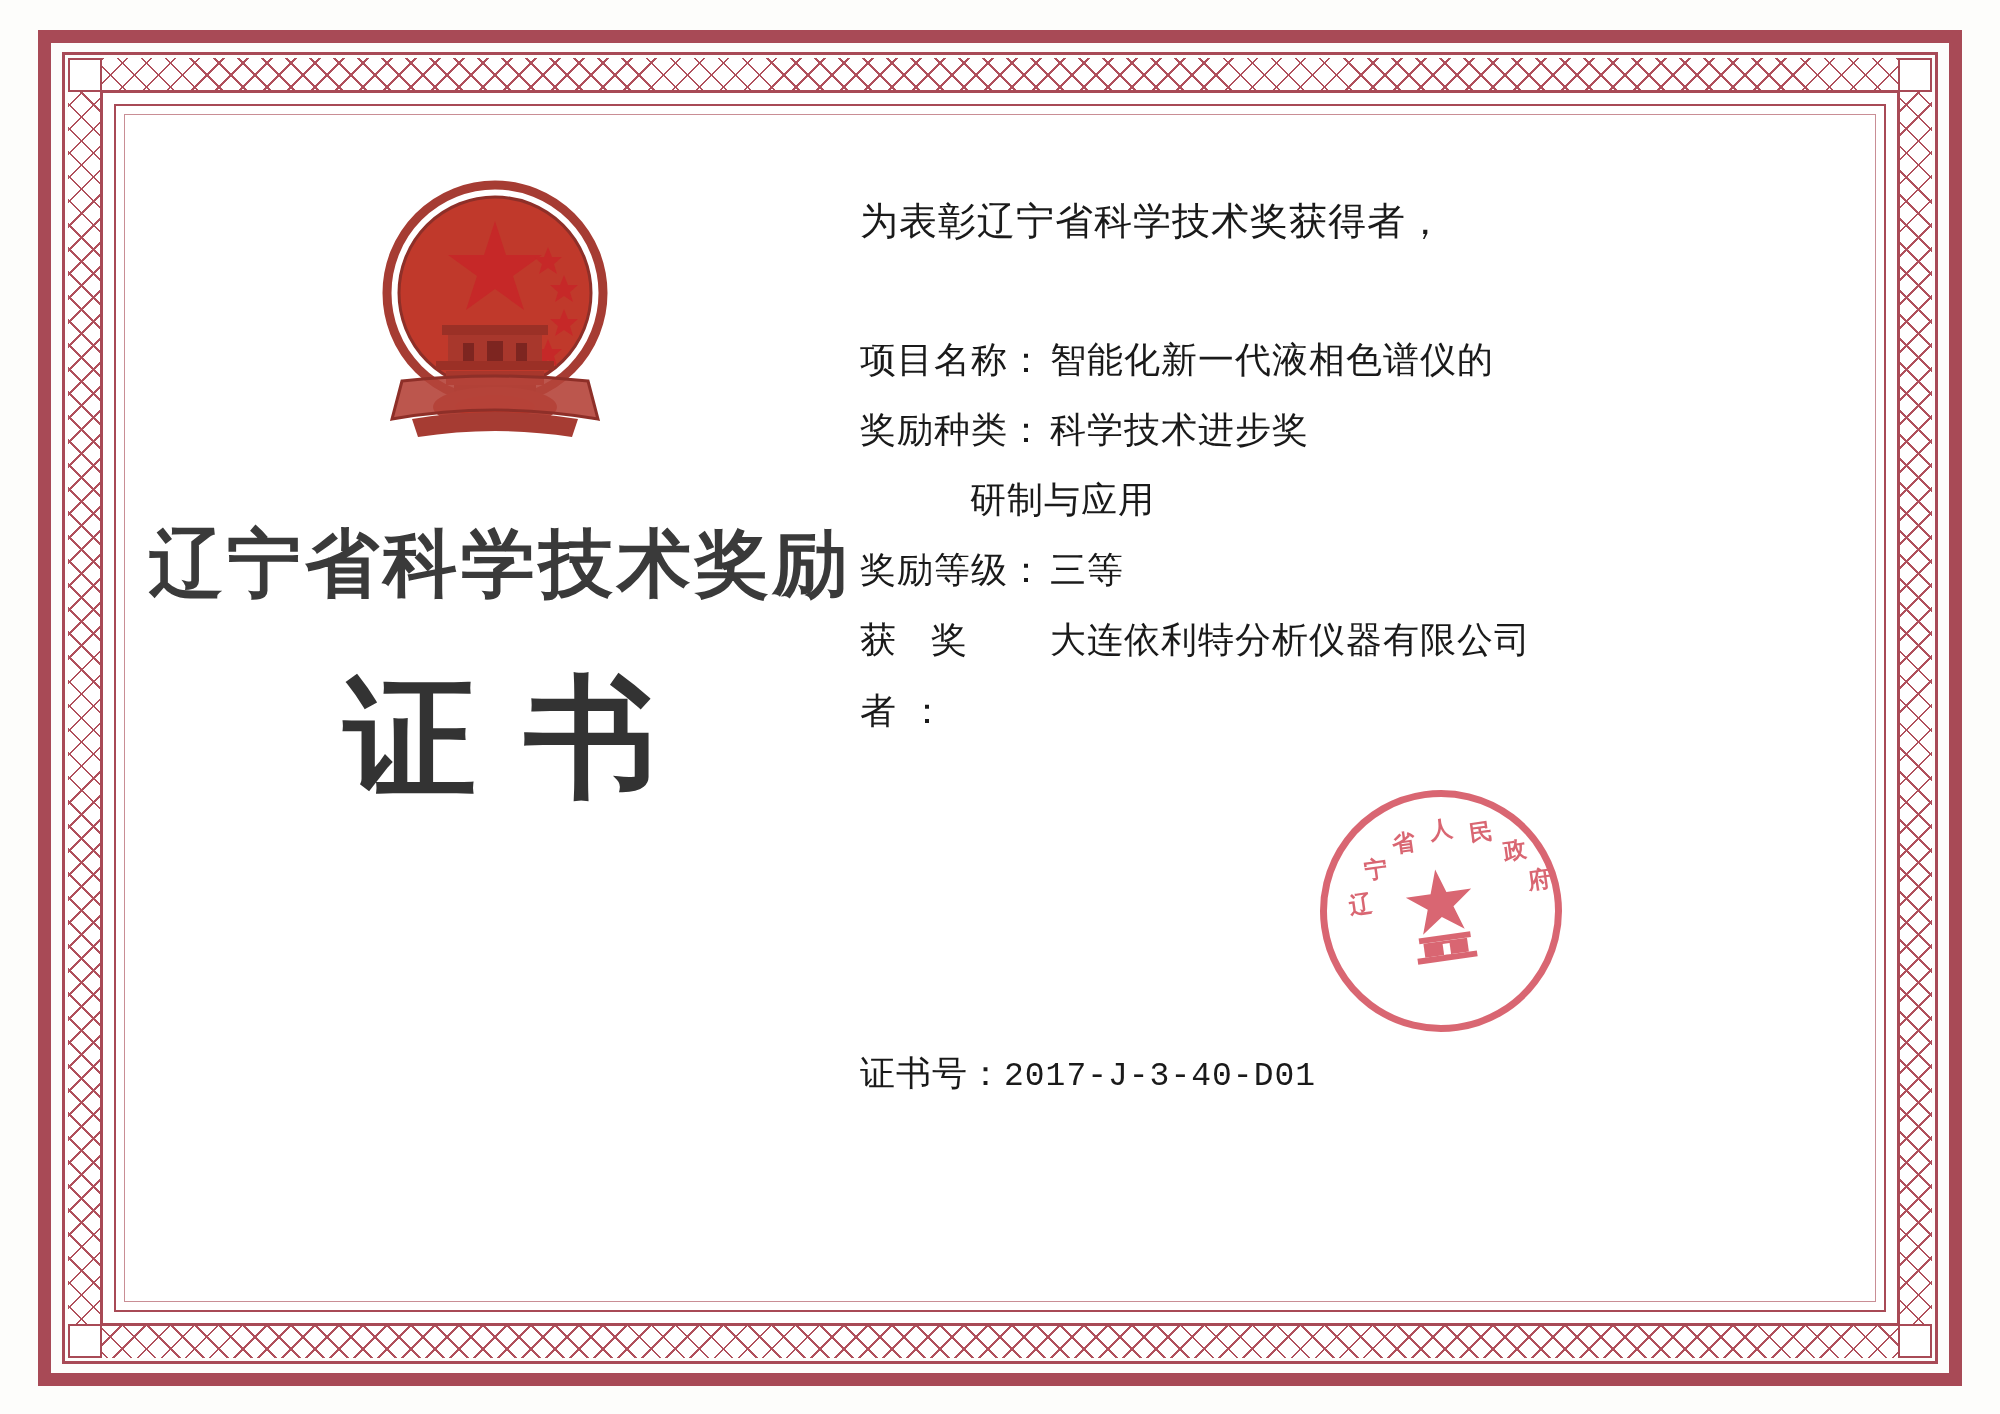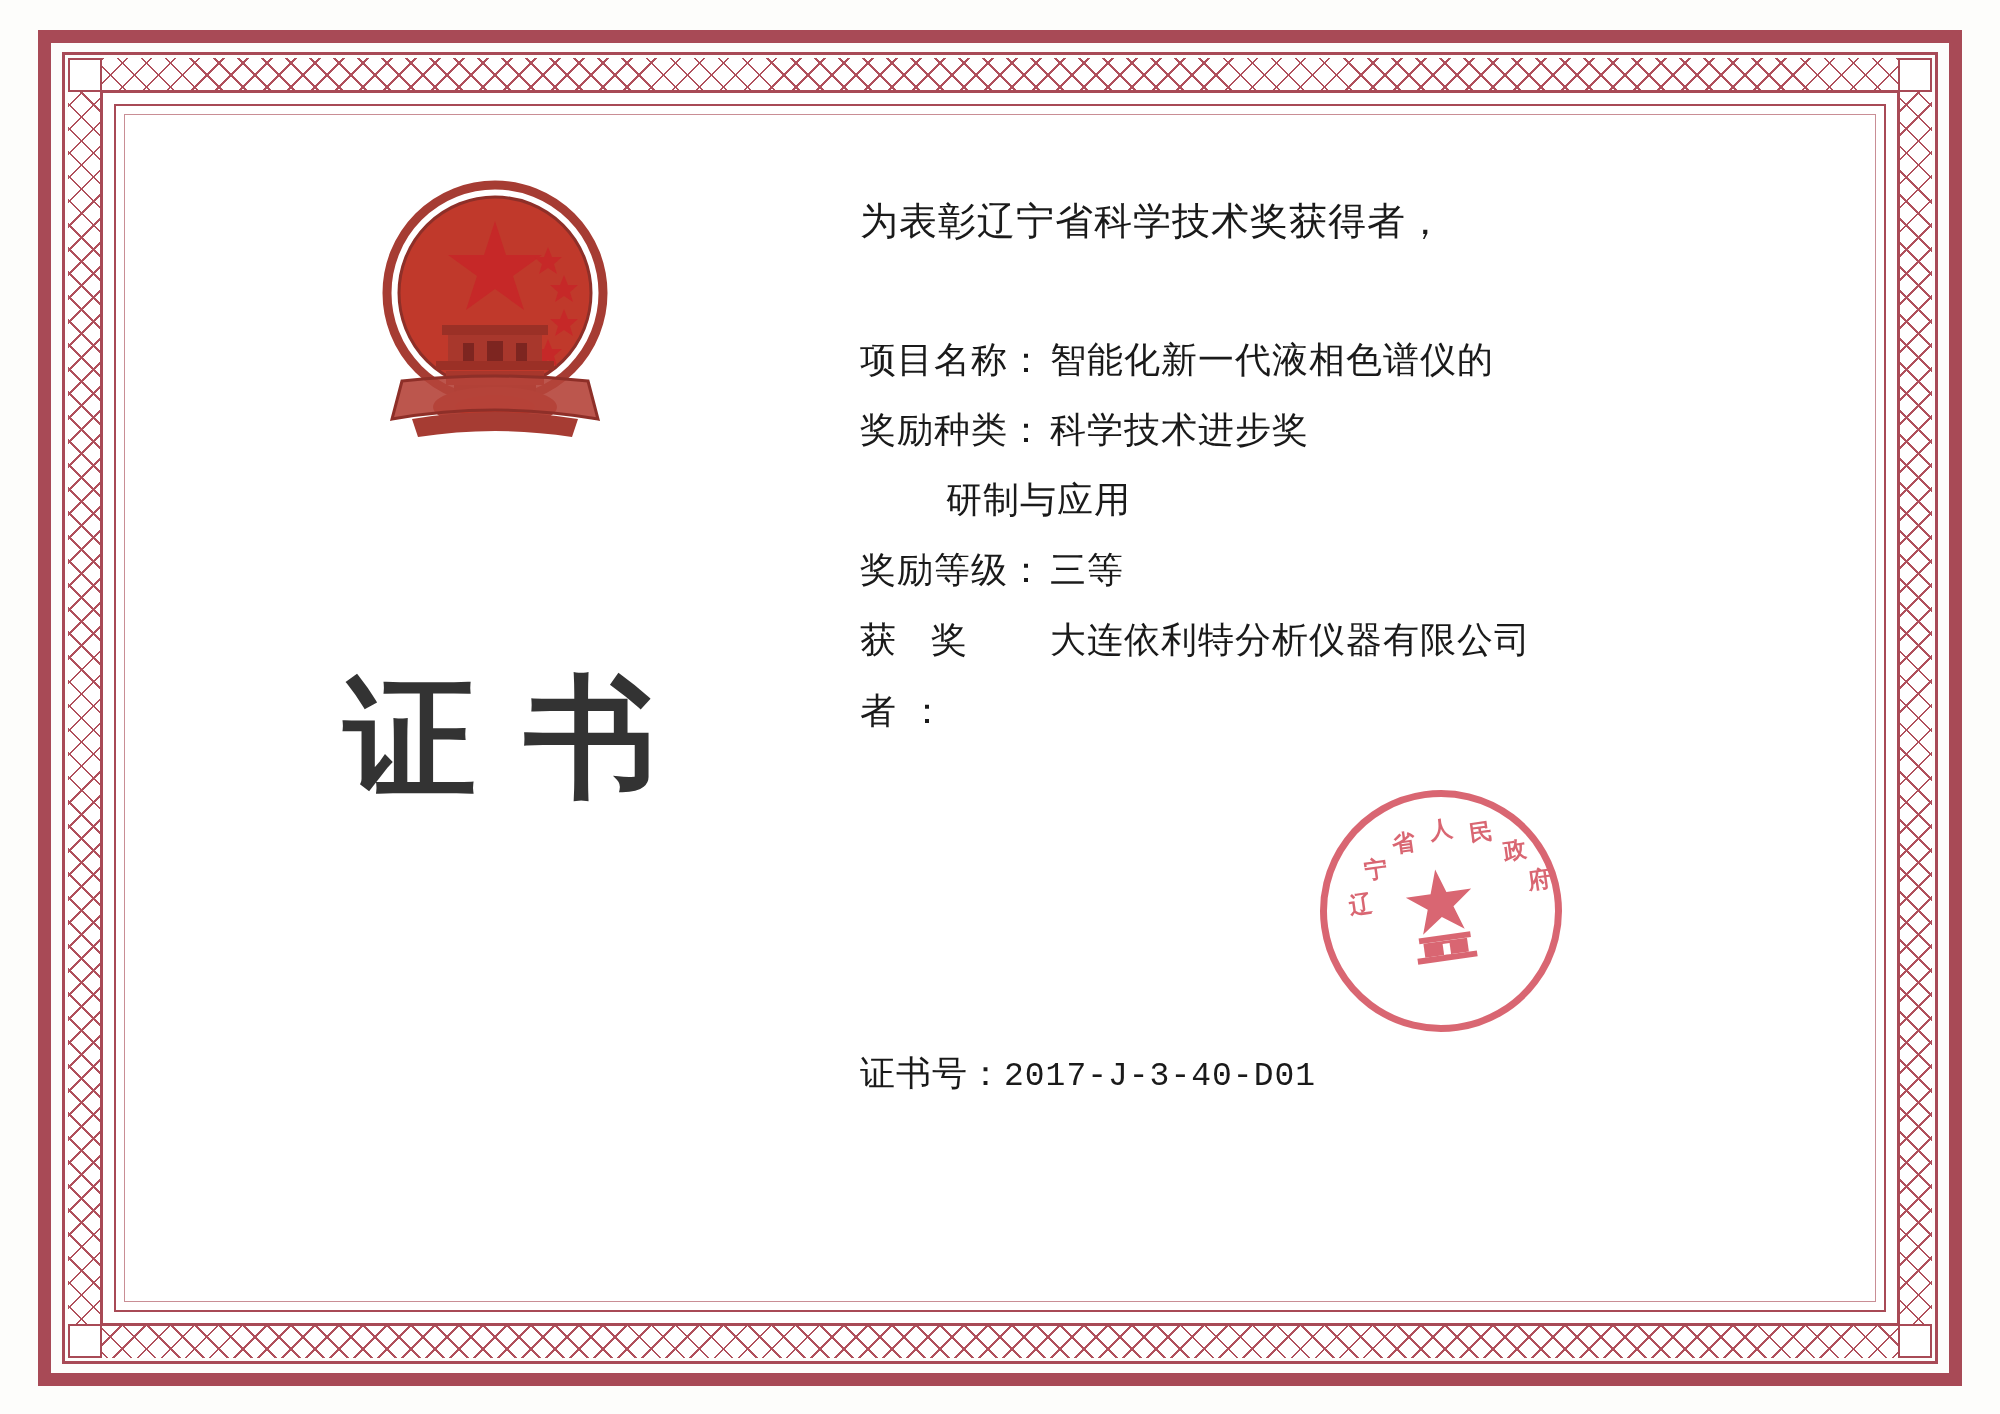--- a/index.html
+++ b/index.html
@@ -183,21 +183,21 @@
     flex: 0 0 190px;
     letter-spacing: 1px;
   }
   .field-label.spaced {
     letter-spacing: 13px;
   }
   .field-value {
     letter-spacing: 1px;
   }
   .field-value-cont {
-    margin-left: 86px;
+    margin-left: 110px;
     letter-spacing: 1px;
   }
 
   
   .seal {
     position: absolute;
     left: 460px;
     top: 600px;
     width: 228px;
     height: 228px;
@@ -293,20 +293,21 @@
         <rect x="104" y="210" width="82" height="12" fill="#9b3026"></rect>
 
         <ellipse cx="145" cy="232" rx="62" ry="20" fill="#b5443a"></ellipse>
         <ellipse cx="145" cy="232" rx="40" ry="12" fill="#c0392b"></ellipse>
         <path d="M52 206 Q145 196 238 206 L248 244 Q145 226 42 244 Z" fill="#b5443a" opacity="0.9"></path>
         <path d="M52 206 Q145 196 238 206 L248 244 Q145 226 42 244 Z" fill="none" stroke="#8e2f28" stroke-width="3"></path>
         <path d="M62 244 Q145 230 228 244 L222 262 Q145 250 68 262 Z" fill="#a63c33"></path>
       </svg>
     </div>
 
+    <div class="title-main">辽宁省科学技术奖励</div>
     <div class="title-big">证书</div>
 
     <div class="right-col">
 
       <div class="intro">
         <div class="line1">为表彰辽宁省科学技术奖获得者，</div>
       </div>
 
       <div class="fields">
 

